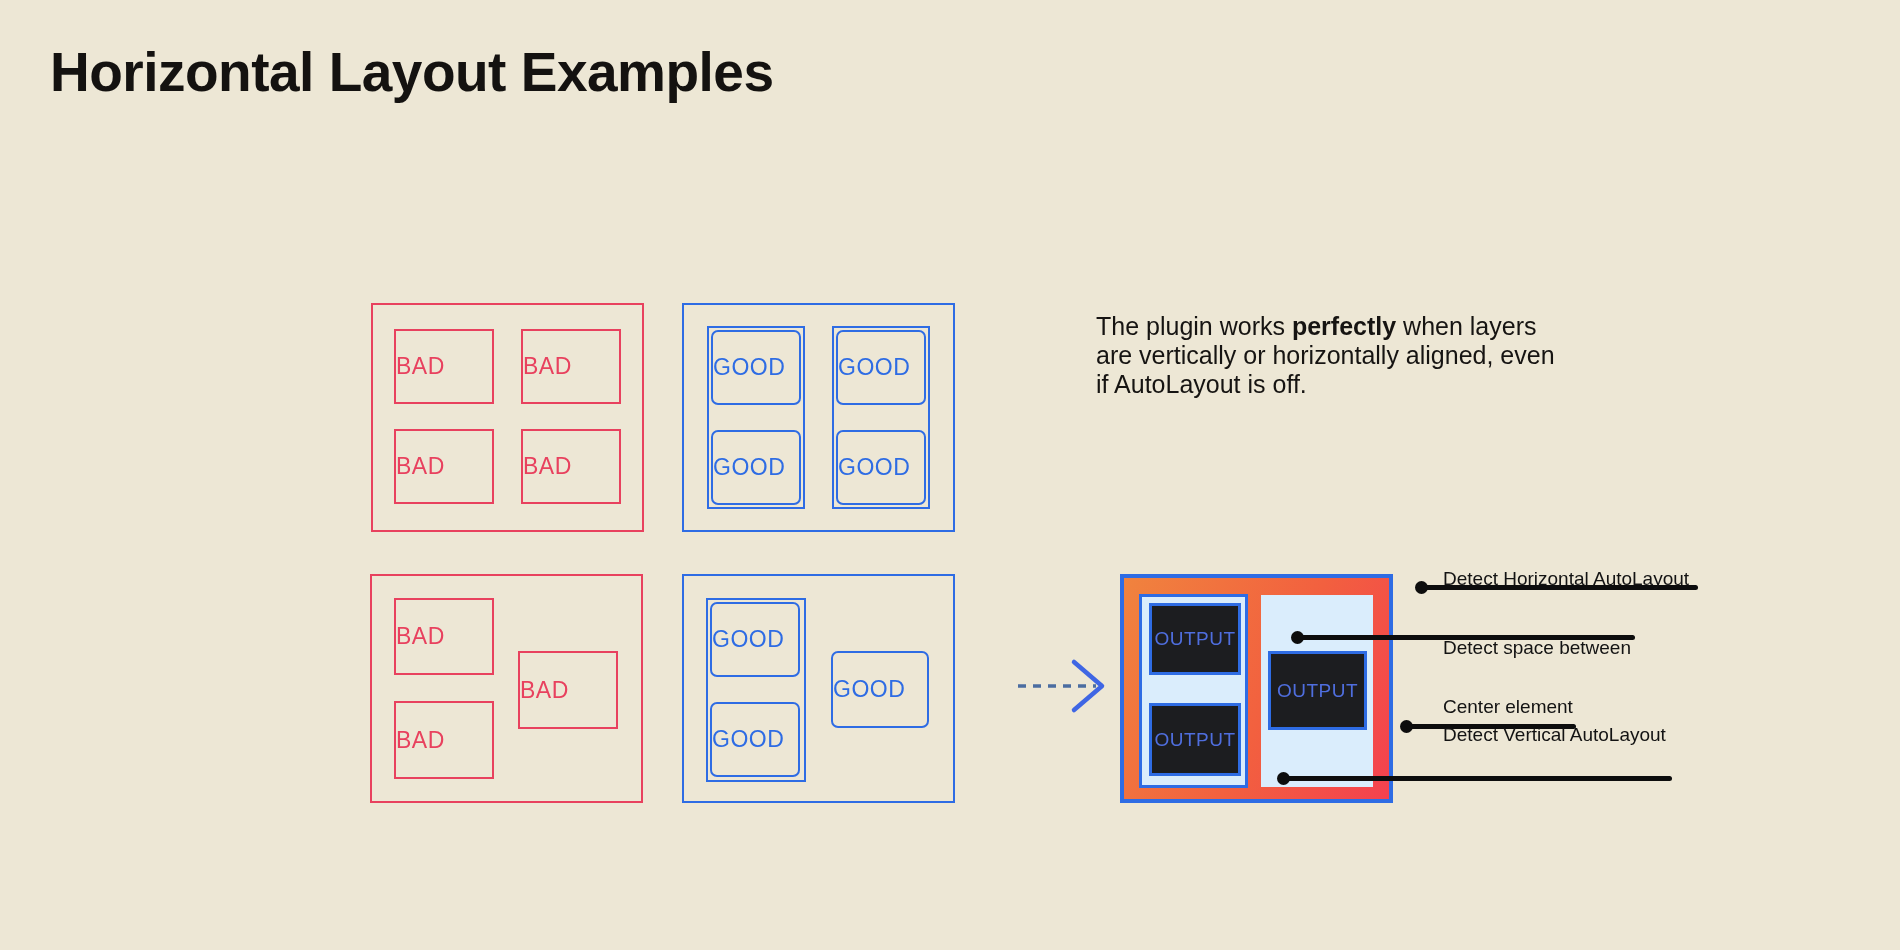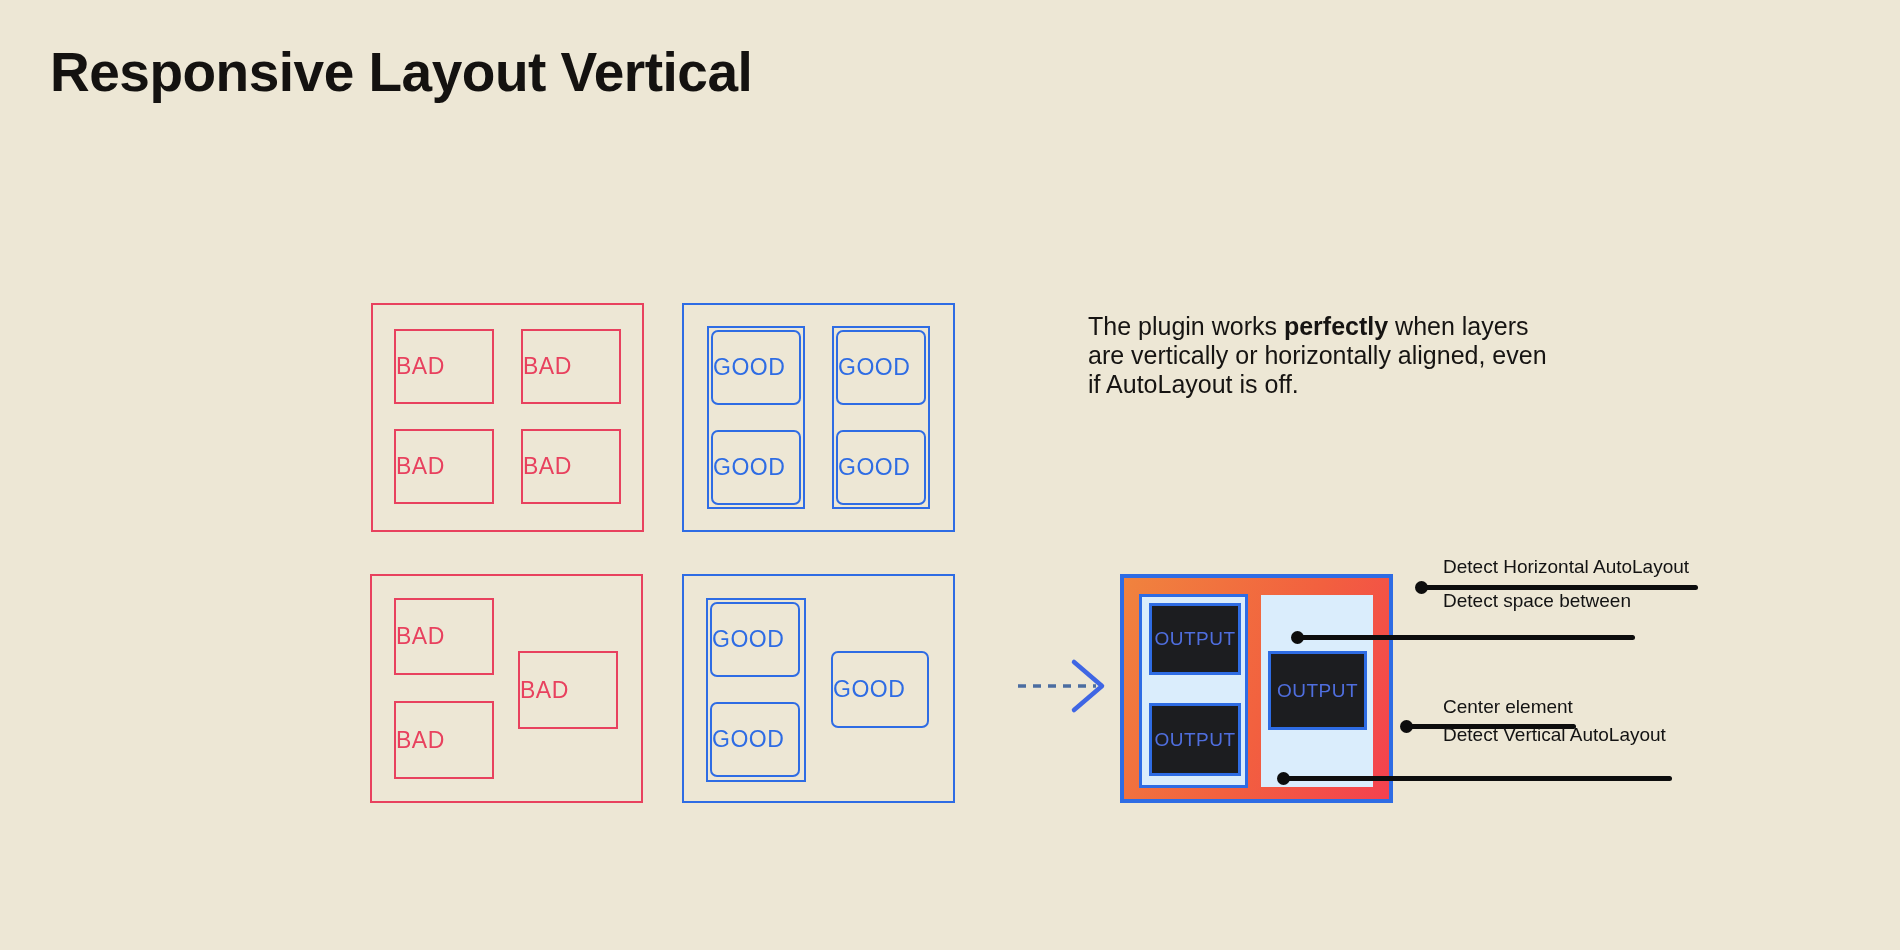--- a/index.html
+++ b/index.html
@@ -54,21 +54,21 @@
 
   
   .description {
     position: absolute;
     left: 1088px; top: 312px;
     width: 470px;
     font-size: 25px;
     line-height: 29px;
     color: #161412;
   }
-  .description p { margin: 0 0 29px 0; }
+  .description p { margin: 0 0 29px 8px; }
   .description p:last-child { margin-bottom: 0; }
   .description b { font-weight: 700; }
 
   
   .arrow-svg { position: absolute; left: 1008px; top: 652px; }
 
   
   .card {
     position: absolute;
     left: 1120px; top: 574px;
@@ -120,21 +120,21 @@
   .callout-label {
     position: absolute;
     font-size: 19px;
     color: #131313;
     white-space: nowrap;
   }
 </style>
 </head>
 <body>
 
-<h1 class="page-title">Responsive Layout Vertical</h1>
+<h1 class="page-title">Horizontal Layout Examples</h1>
 
 <div class="frame red" style="left:371px;top:303px">
   <div class="cell red" style="left:21px;top:24px;width:100px;height:75px">
     <span class="cell-label">BAD</span>
   </div>
   <div class="cell red" style="left:148px;top:24px;width:100px;height:75px">
     <span class="cell-label">BAD</span>
   </div>
   <div class="cell red" style="left:21px;top:124px;width:100px;height:75px">
     <span class="cell-label">BAD</span>
@@ -210,27 +210,27 @@
   <div class="card-panel">
     <div class="output-box" style="left:7px;top:56px;width:99px;height:79px">
       <span class="output-label">OUTPUT</span>
     </div>
   </div>
 </div>
 
 <div>
   <span class="callout-dot" style="left:1414.5px;top:580.5px"></span>
   <span class="callout-line" style="left:1421px;top:584.5px;width:277px"></span>
-  <span class="callout-label" style="left:1443px;top:556px">Detect Horizontal AutoLayout</span>
+  <span class="callout-label" style="left:1443px;top:568px">Detect Horizontal AutoLayout</span>
 </div>
 
 <div>
   <span class="callout-dot" style="left:1290.5px;top:630.5px"></span>
   <span class="callout-line" style="left:1297px;top:634.5px;width:338px"></span>
-  <span class="callout-label" style="left:1443px;top:590px">Detect space between</span>
+  <span class="callout-label" style="left:1443px;top:637px">Detect space between</span>
 </div>
 
 <div>
   <span class="callout-dot" style="left:1399.5px;top:719.5px"></span>
   <span class="callout-line" style="left:1406px;top:723.5px;width:170px"></span>
   <span class="callout-label" style="left:1443px;top:696px">Center element</span>
 </div>
 
 <div>
   <span class="callout-dot" style="left:1276.5px;top:771.5px"></span>

